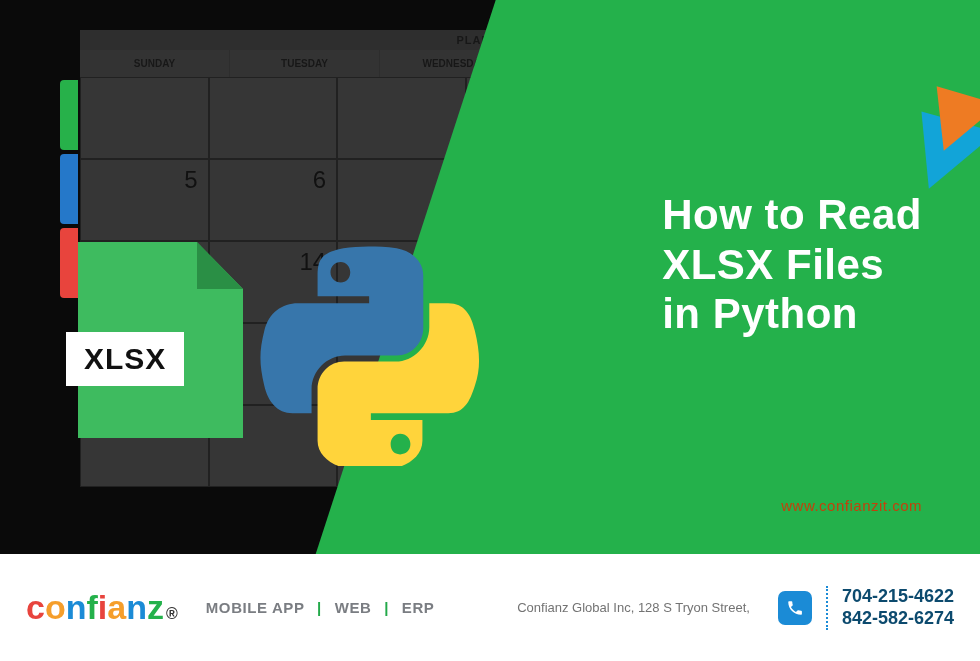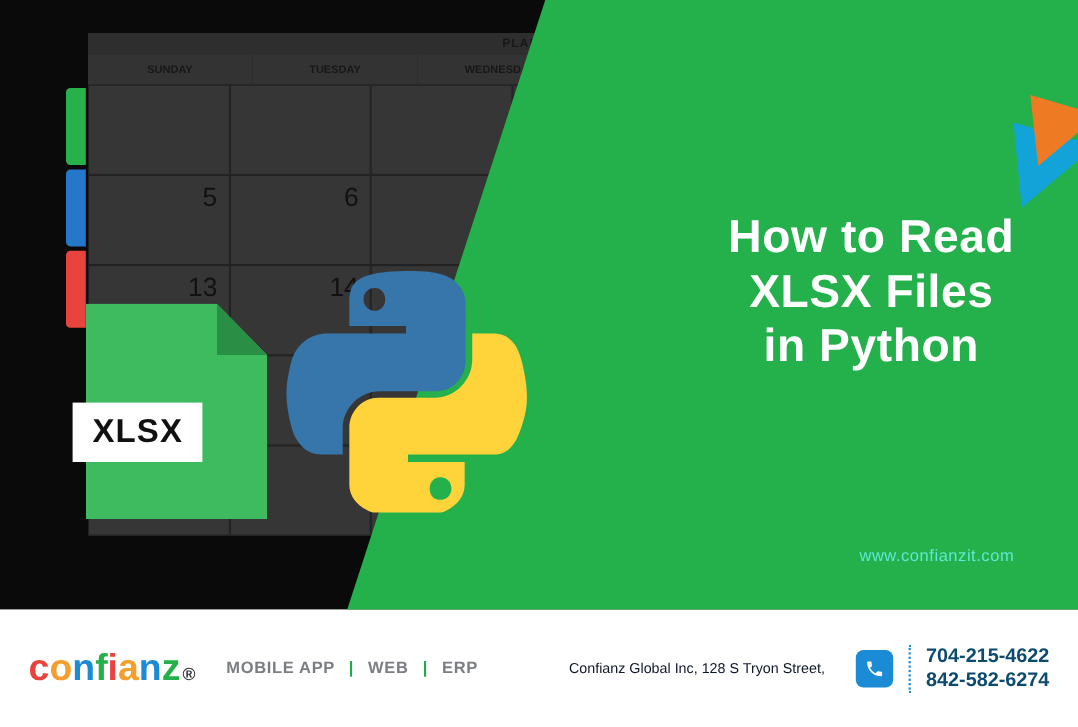--- a/index.html
+++ b/index.html
@@ -78,41 +78,41 @@
   width: 0; height: 0;
   border-left: 44px solid transparent;
   border-right: 44px solid transparent;
   border-bottom: 64px solid #12a4d8;
   transform: rotate(-40deg);
 }
 
 .title-group {
   position: absolute;
   top: 190px; right: 58px;
-  text-align: center;
+  text-align: left;
   color: #fff;
 }
 .title-group .line {
   font-size: 42px;
   font-weight: 800;
   line-height: 1.18;
   letter-spacing: 0.5px;
 }
 .website {
   position: absolute;
   bottom: 40px; right: 58px;
-  color: #5eead4;
+  color: #c2410c;
   font-size: 15px;
   letter-spacing: 0.5px;
 }
 
 
 .file-icon {
   position: absolute;
-  left: 78px; top: 276px;
+  left: 78px; top: 242px;
   width: 165px; height: 196px;
 }
 .file-page {
   position: absolute; inset: 0;
   background: #3ebb5f;
   clip-path: polygon(0 0, 72% 0, 100% 24%, 100% 100%, 0 100%);
 }
 .file-fold {
   position: absolute; top:0; right:0;
   width: 46px; height: 47px;
@@ -157,21 +157,21 @@
   color: #7a7d82;
   font-size: 15px;
   font-weight: 700;
   letter-spacing: 0.6px;
 }
 .services .sep { color:#23a94a; margin:0 8px; }
 
 .addr {
   margin-left: auto;
   text-align: right;
-  color: #0f172a;
+  color: #737373;
   font-size: 13px;
   line-height: 1.5;
 }
 
 .phone-block { display:flex; align-items:center; gap:14px; }
 .phone-icon {
   width: 34px; height: 34px;
   border-radius: 7px;
   background: #1b8bd6;
   display:flex; align-items:center; justify-content:center;

